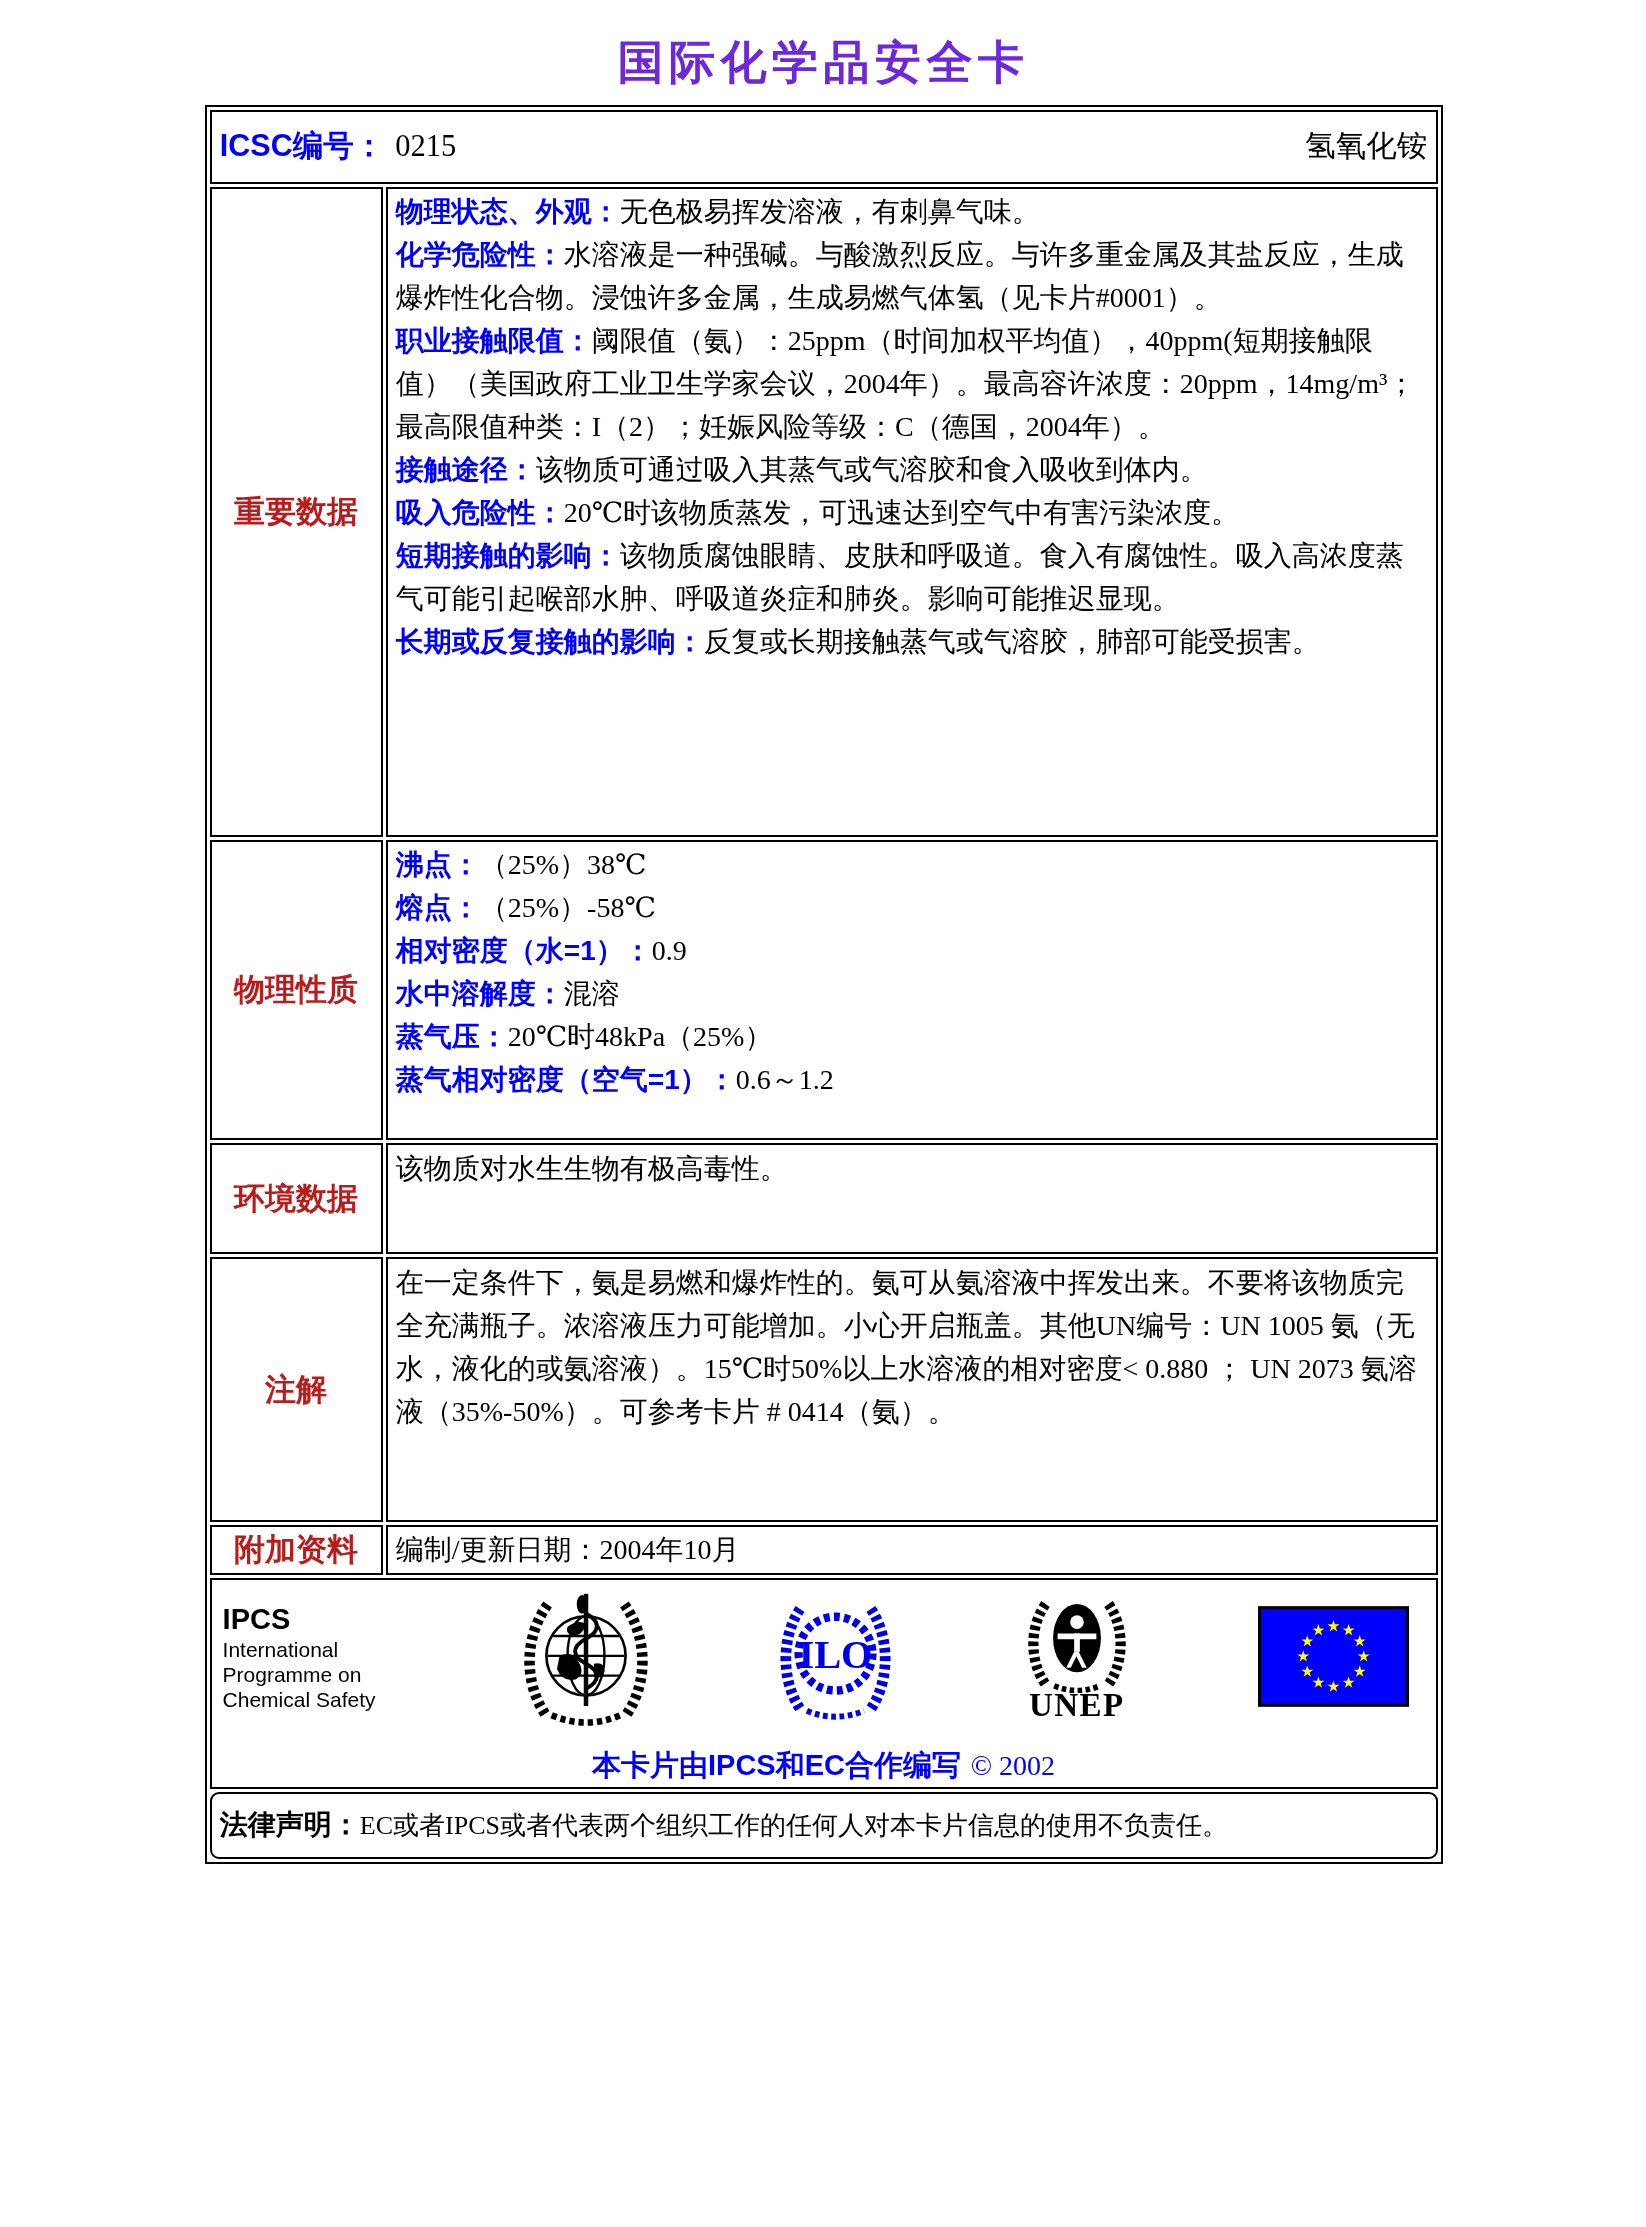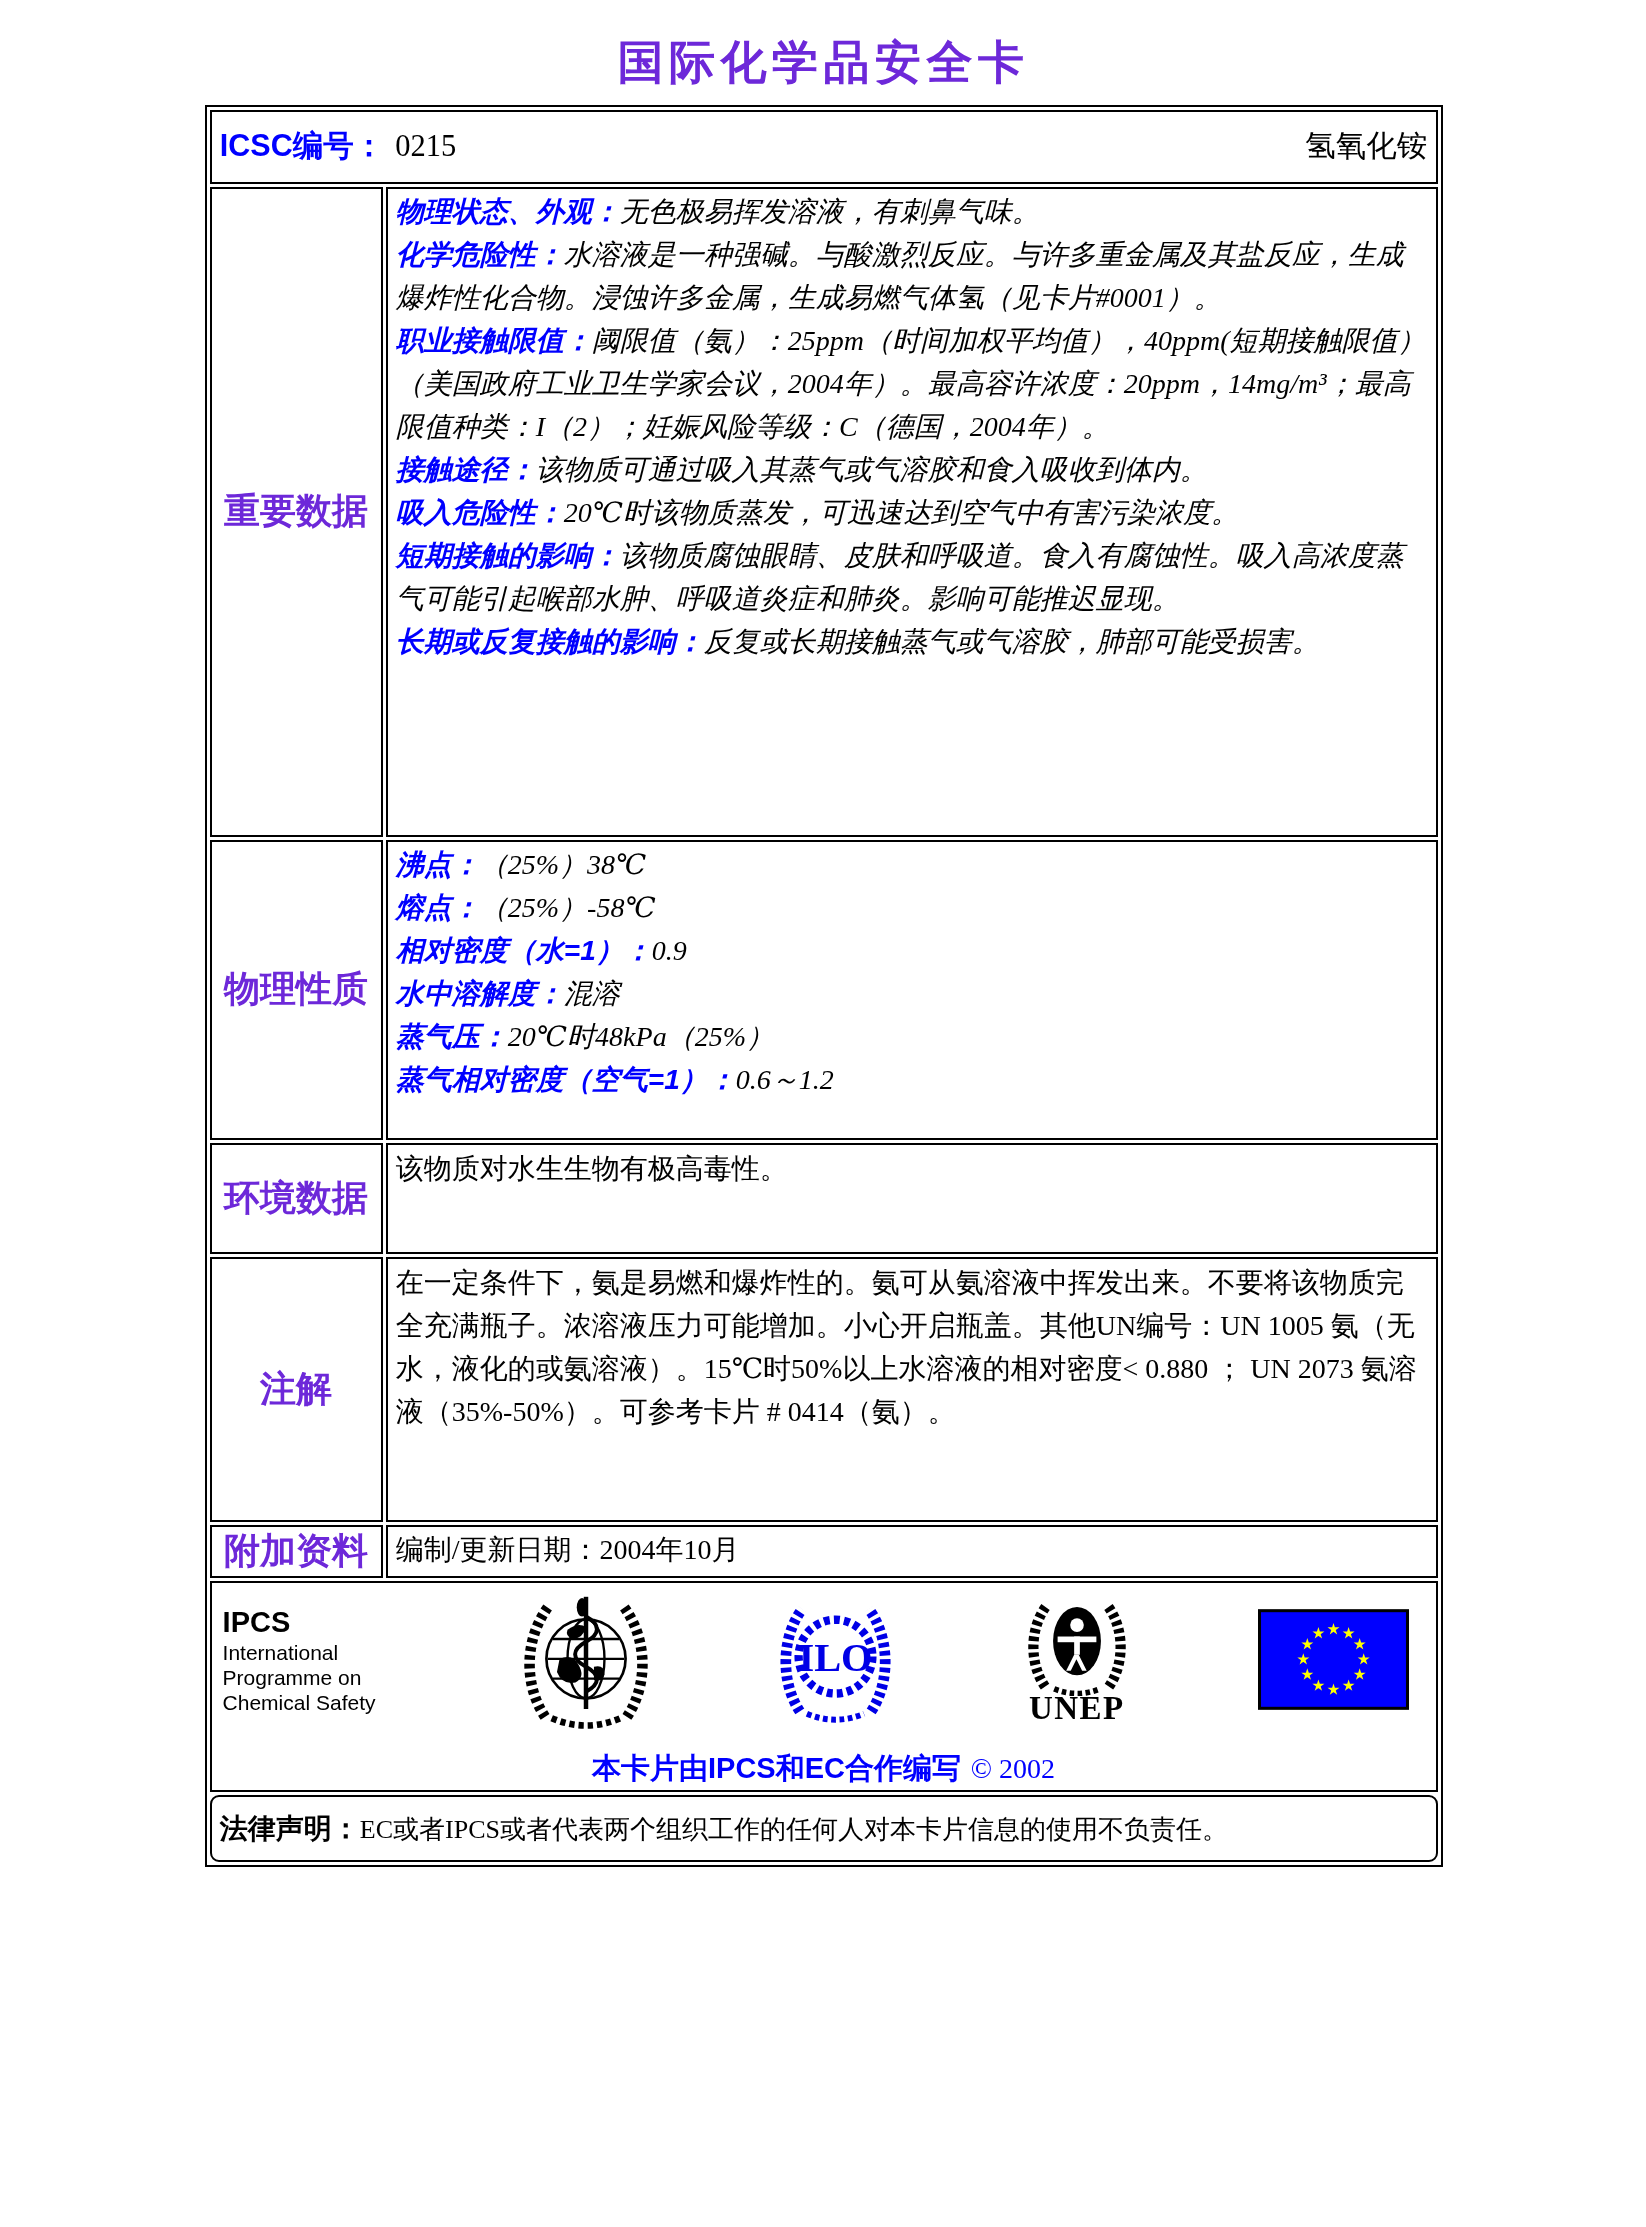--- a/index.html
+++ b/index.html
@@ -32,39 +32,39 @@
     border:2.1px solid #000;
     font-size:28px;
     padding:1.4px 8.3px;
     vertical-align:top;
     overflow:hidden;
     word-break:break-word;
   }
   td.rowlabel {
     text-align:center;
     vertical-align:middle;
-    color:#6d28d9;
-    font-family:"Liberation Sans","DejaVu Sans",sans-serif;
-    font-weight:bold;
-    font-size:36px;
+    color:#b91c1c;
+    font-family:"Liberation Sans","DejaVu Sans",sans-serif;
+    font-weight:bold;
+    font-size:31px;
     padding:0 2.8px;
   }
   td.content { line-height:43px; }
   .hdr-cell {
     vertical-align:middle;
     font-size:30.5px;
   }
   .hdr-flex { display:flex; justify-content:space-between; align-items:flex-start; }
   .flabel {
     color:#0000ff;
     font-family:"Liberation Sans","DejaVu Sans",sans-serif;
     font-weight:bold;
   }
   .icsc-num { margin-left:11px; }
-  .entry { margin:0;font-style:italic; }
+  .entry { margin:0; }
   
   .logos-row {
     display:flex;
     justify-content:space-between;
     align-items:center;
     padding:5.5px 18px 0 2.8px;
     gap:17px;
   }
   .ipcs-block {
     width:173px;

